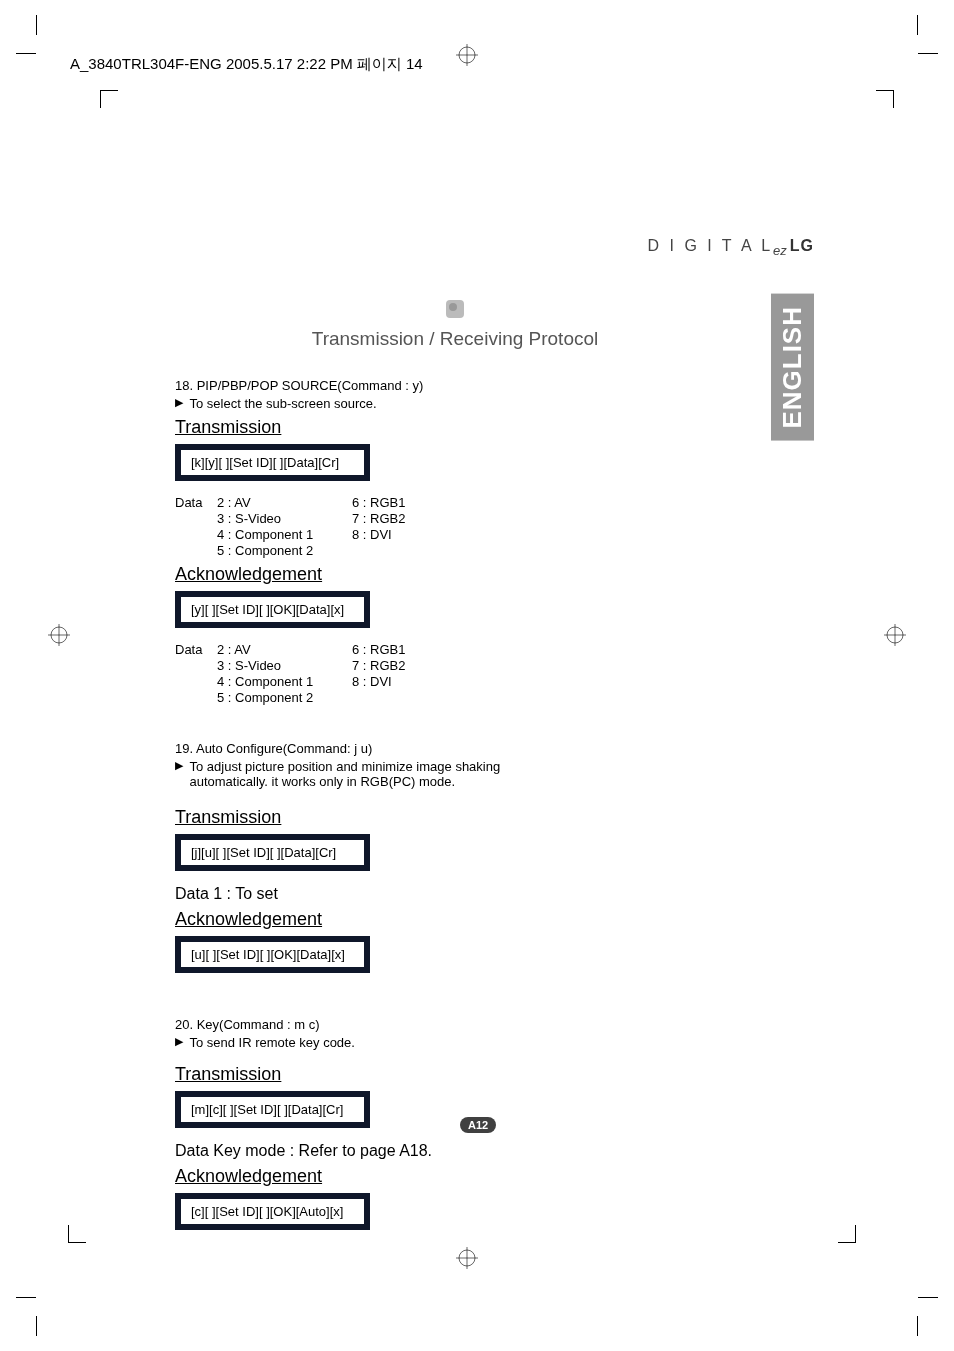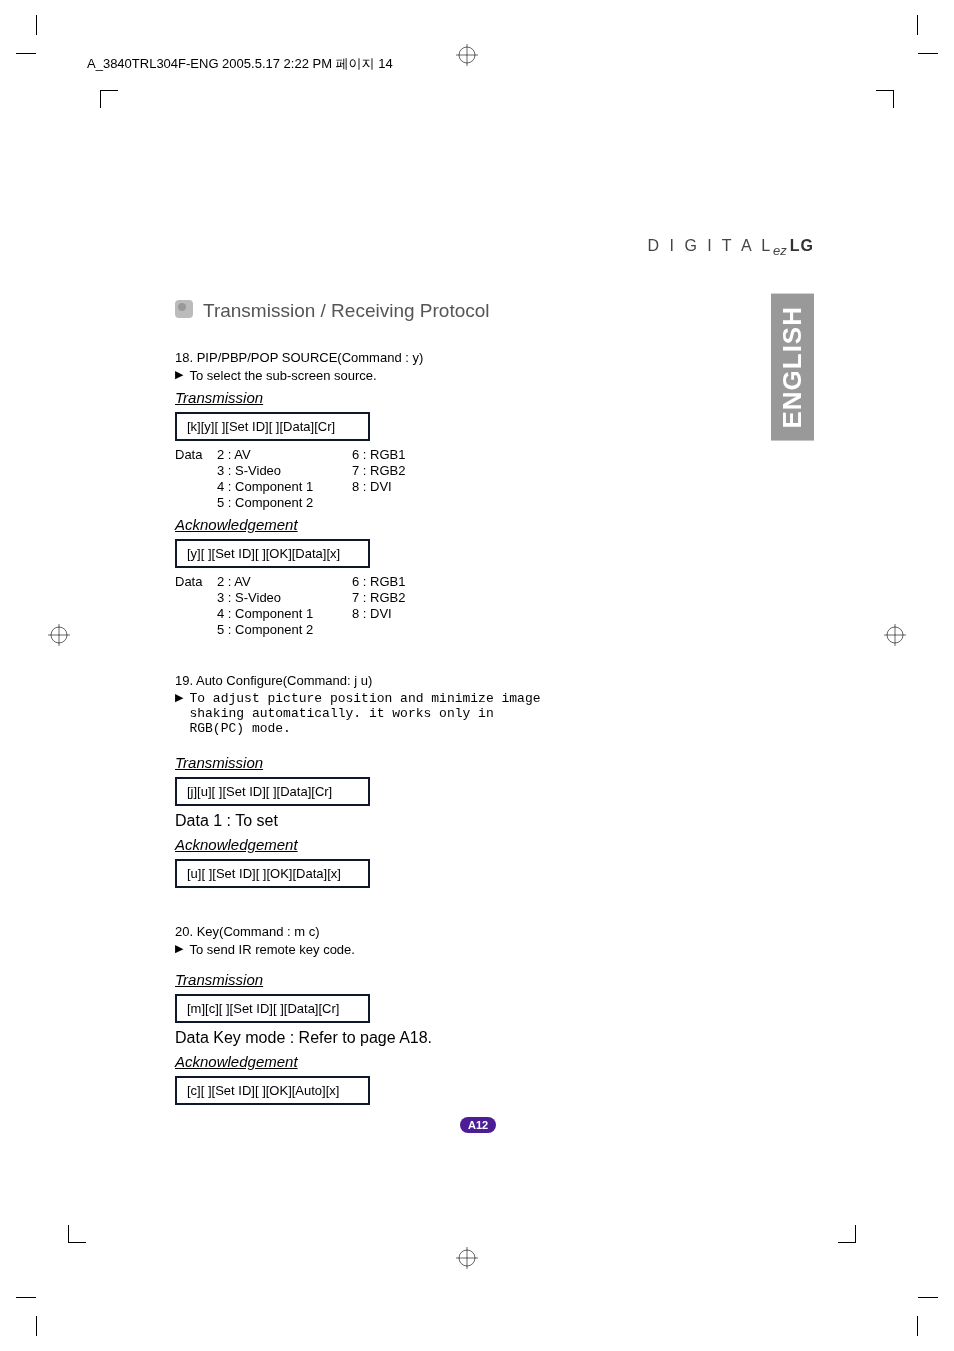--- a/index.html
+++ b/index.html
@@ -10,22 +10,22 @@
     body {
       font-family: Arial, Helvetica, sans-serif;
       background: #fff;
       width: 954px;
       height: 1351px;
       position: relative;
     }
     .print-header {
       position: absolute;
       top: 55px;
-      left: 87px;
-      font-size: 13px;
+      left: 70px;
+      font-size: 15px;
       color: #000;
     }
     .crop-top-left-outer { position: absolute; top: 35px; left: 36px; }
     .crop-top-left-outer::before { content: ''; position: absolute; width: 20px; height: 1px; background: #000; top: 18px; left: -20px; }
     .crop-top-left-outer::after { content: ''; position: absolute; width: 1px; height: 20px; background: #000; top: -20px; left: 0; }
     .crop-top-right-outer { position: absolute; top: 35px; right: 36px; }
     .crop-top-right-outer::before { content: ''; position: absolute; width: 20px; height: 1px; background: #000; top: 18px; right: -20px; }
     .crop-top-right-outer::after { content: ''; position: absolute; width: 1px; height: 20px; background: #000; top: -20px; right: 0; }
     .crop-bottom-left-outer { position: absolute; bottom: 35px; left: 36px; }
     .crop-bottom-left-outer::before { content: ''; position: absolute; width: 20px; height: 1px; background: #000; bottom: 18px; left: -20px; }
@@ -73,21 +73,23 @@
       top: 300px;
       left: 175px;
       width: 560px;
     }
     .section-title {
       font-size: 19px;
       color: #555;
       font-weight: normal;
       margin-bottom: 28px;
       display: flex;
+      align-items: center;
       gap: 10px;
+      flex-direction: column;
     }
     .bullet-icon {
       width: 18px;
       height: 18px;
       background: #bbb;
       border-radius: 4px;
       display: inline-block;
       position: relative;
     }
     .bullet-icon::after {
@@ -107,49 +109,48 @@
       font-size: 13px;
       margin-bottom: 3px;
       display: flex;
       align-items: flex-start;
       gap: 6px;
     }
     .command-desc .tri {
       flex-shrink: 0;
     }
     .section-label {
-      font-size: 15px;
+      font-size: 18px;
       text-decoration: underline;
-      font-style: italic;
       margin-bottom: 6px;
       margin-top: 6px;
     }
     .code-box {
-      border: 2px solid #0f172a;
+      border: 6px solid #0f172a;
       padding: 5px 10px;
       font-size: 13px;
       display: inline-block;
       min-width: 195px;
-      margin-bottom: 6px;
+      margin-bottom: 14px;
     }
     .data-row {
       font-size: 13px;
       display: flex;
       margin-bottom: 1px;
     }
     .data-label { width: 42px; }
     .data-left { width: 135px; }
     .data-right { }
     .data-single { font-size: 16px; margin-bottom: 4px; }
     .cmd-block { margin-bottom: 24px; }
     .page-badge {
       position: absolute;
       bottom: 218px;
       left: 460px;
-      background: #4c1d95;
+      background: #404040;
       color: #fff;
       font-size: 11px;
       border-radius: 10px;
       padding: 2px 8px;
       font-weight: bold;
     }
     .tri { font-size: 11px; }
   </style>
 </head>
 <body>
@@ -255,21 +256,21 @@
         <span class="data-label"></span>
         <span class="data-left">5 : Component 2</span>
         <span class="data-right"></span>
       </div>
   </div>
 
   <div class="cmd-block" style="margin-top:36px;">
     <div class="command-title">19. Auto Configure(Command: j u)</div>
     <div class="command-desc">
       <span class="tri">▶</span>
-      <span style="max-width:360px;display:inline-block;font-family:Liberation Mono, monospace;">To adjust picture position and minimize image shaking automatically. it works only in RGB(PC) mode.</span>
+      <span style="max-width:360px;display:inline-block;">To adjust picture position and minimize image shaking automatically. it works only in RGB(PC) mode.</span>
     </div>
     <div class="section-label" style="margin-top:18px;">Transmission</div>
     <div class="code-box">[j][u][ ][Set ID][ ][Data][Cr]</div>
     <div class="data-single">Data 1 : To set</div>
     <div class="section-label">Acknowledgement</div>
     <div class="code-box">[u][ ][Set ID][ ][OK][Data][x]</div>
   </div>
 
   <div class="cmd-block" style="margin-top:30px;">
     <div class="command-title">20. Key(Command : m c)</div>

